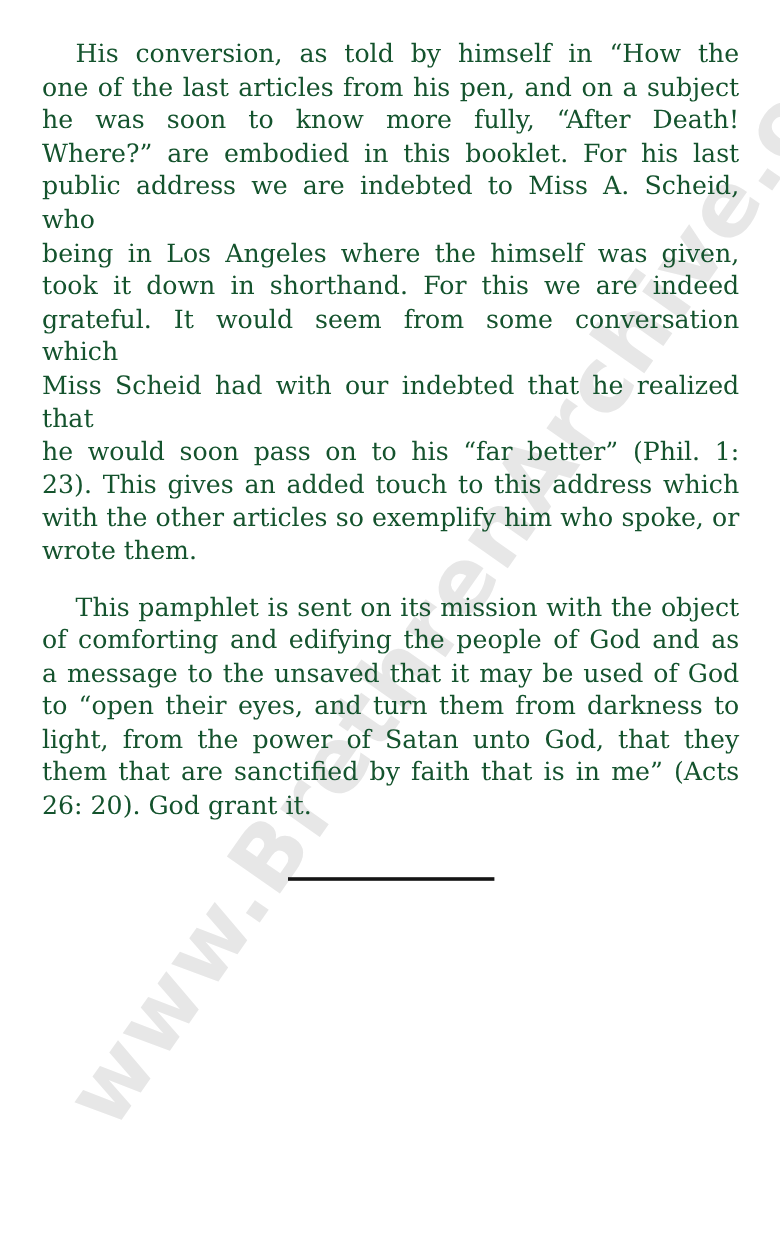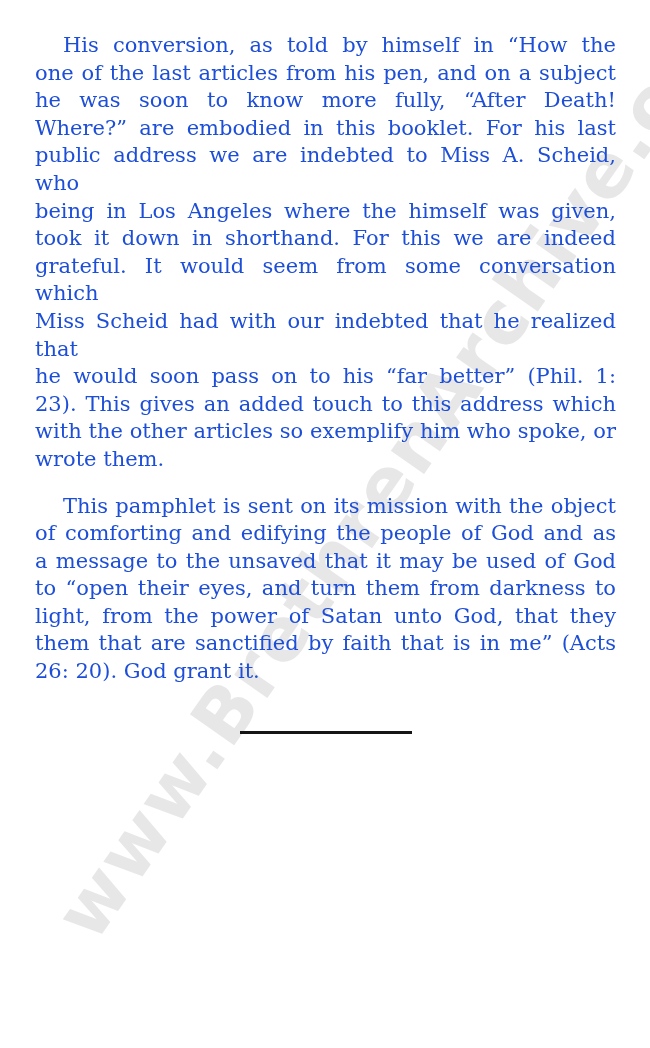--- a/index.html
+++ b/index.html
@@ -33,21 +33,21 @@
     white-space: nowrap;
     z-index: 0;
     user-select: none;
   }
   .content {
     position: absolute;
     left: 35px;
     top: 32px;
     width: 581px;
     z-index: 1;
-    color: #1d4ed8;
+    color: #14532d;
     font-size: 21px;
     line-height: 27.6px;
   }
   .paragraph {
     margin: 0 0 19px 0;
   }
   .line {
     text-align: justify;
     text-align-last: justify;
   }

